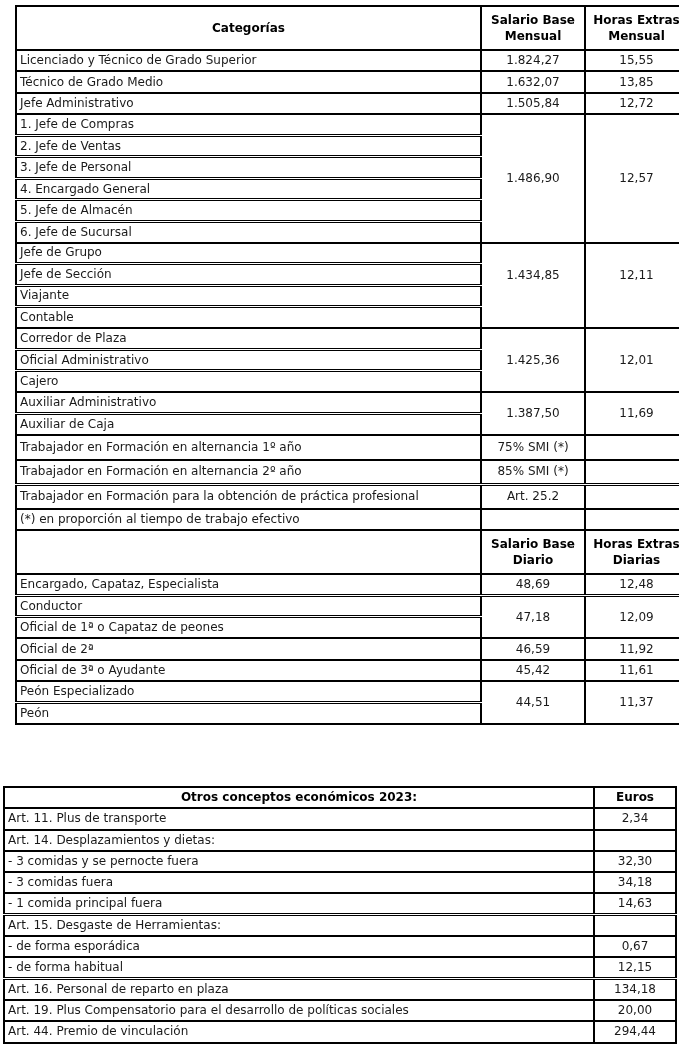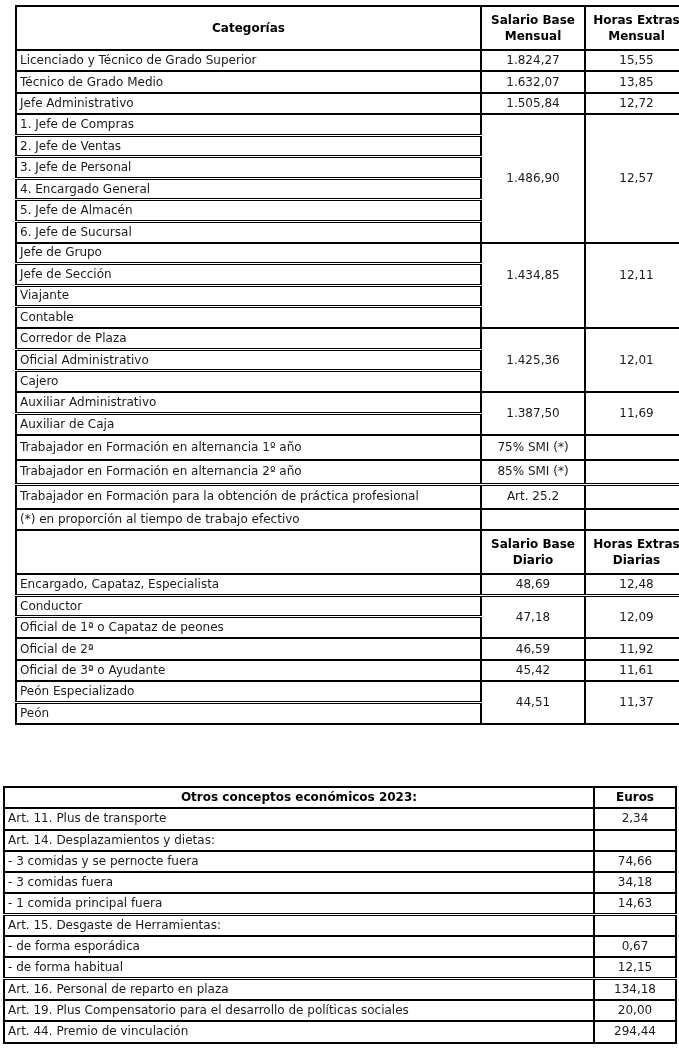--- a/index.html
+++ b/index.html
@@ -194,21 +194,21 @@
   <tr>
     <td>Art. 11. Plus de transporte</td>
     <td class="num">2,34</td>
   </tr>
   <tr>
     <td>Art. 14. Desplazamientos y dietas:</td>
     <td class="num"></td>
   </tr>
   <tr>
     <td>- 3 comidas y se pernocte fuera</td>
-    <td class="num">74,66</td>
+    <td class="num">32,30</td>
   </tr>
   <tr>
     <td>- 3 comidas fuera</td>
     <td class="num">34,18</td>
   </tr>
   <tr>
     <td style="border-bottom:3px double #000;">- 1 comida principal fuera</td>
     <td class="num" style="border-bottom:3px double #000;">14,63</td>
   </tr>
   <tr>

